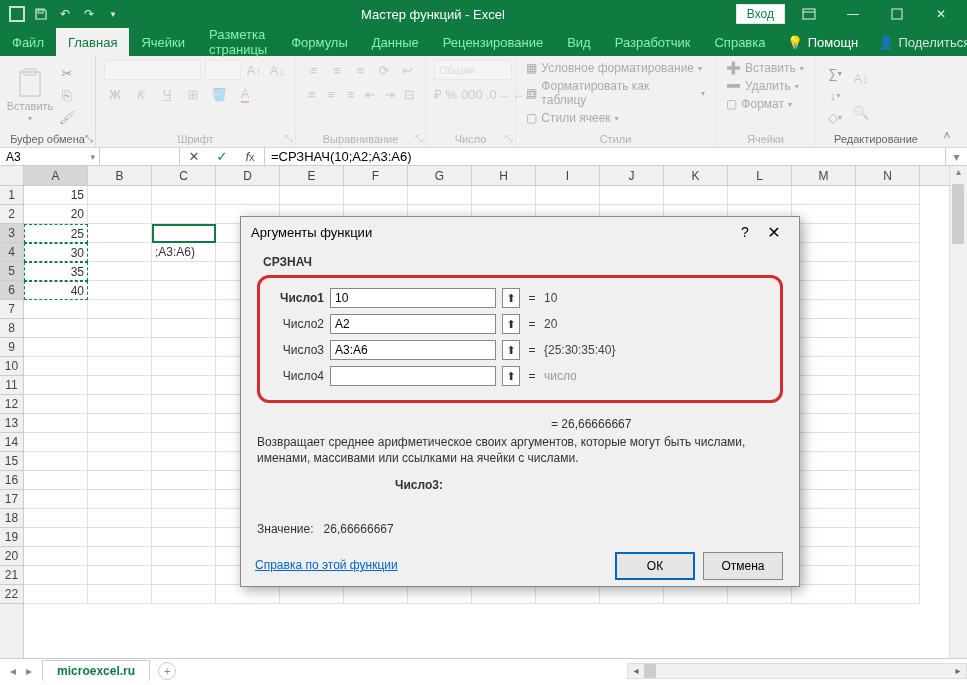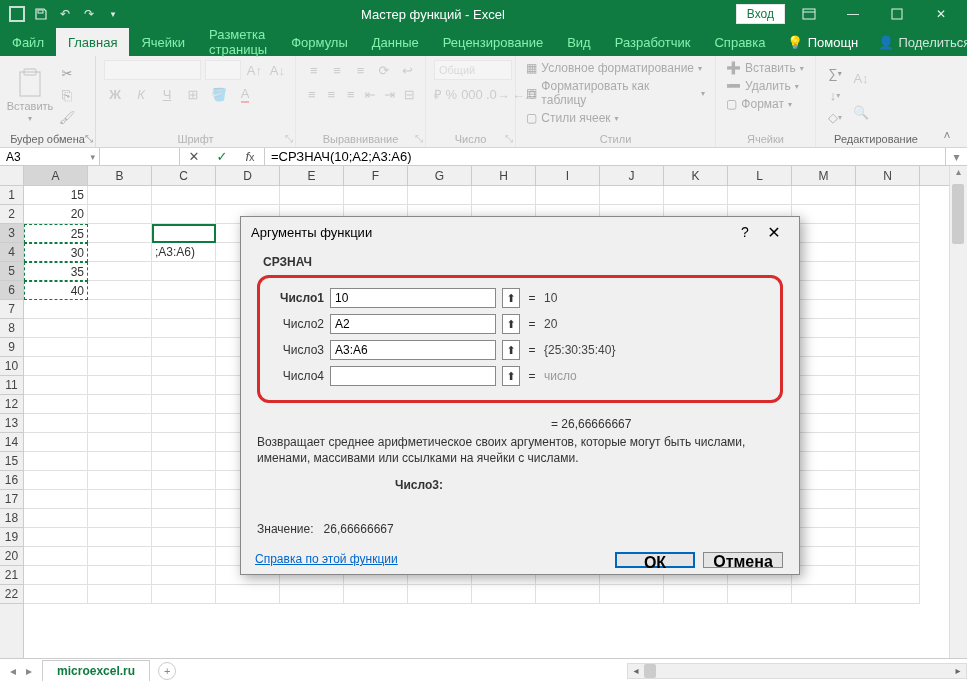--- a/index.html
+++ b/index.html
@@ -88,21 +88,21 @@
 .arg-pick { width: 18px; height: 20px; border: 1px solid #888; background: #fff; display: flex; align-items: center; justify-content: center; font-size: 11px;}
 .arg-eq { width: 12px; text-align: center;}
 .arg-result { font-size: 12px; color: #444;}
 .dlg-mid-eq { margin: 14px 0 4px; text-align: left; padding-left: 296px; font-size: 12px;}
 .dlg-desc { font-size: 12px; color: #333; line-height: 1.3; margin: 2px 2px 8px 2px;}
 .dlg-argdesc { font-size: 12px; display: flex; gap: 8px; padding: 4px 2px 10px 140px;}
 .dlg-argdesc-label { font-weight: bold; white-space: nowrap;}
 .dlg-value-row { font-size: 12px; padding: 20px 2px 6px;}
 .dlg-link { color: #0066cc; text-decoration: underline; cursor: pointer; font-size: 12px;}
 .dlg-buttons { display: flex; justify-content: flex-end; gap: 8px; padding: 4px 2px 2px;}
-.dlg-btn { width: 80px; height: 16px; border: 1px solid #888; background: #e5e5e5; font-size: 16px; cursor: pointer; font-weight: bold;}
+.dlg-btn { width: 80px; height: 28px; border: 1px solid #888; background: #e5e5e5; font-size: 12px; cursor: pointer;}
 .dlg-btn.primary { border: 2px solid #0067c0; }
 .dlg-footer-row { display: flex; align-items: center; justify-content: space-between; padding-top: 6px; gap: 41px;}
 
 svg { display: block; }
 </style>
 </head>
 <body>
 
 <div class="titlebar">
   <div class="qat">

